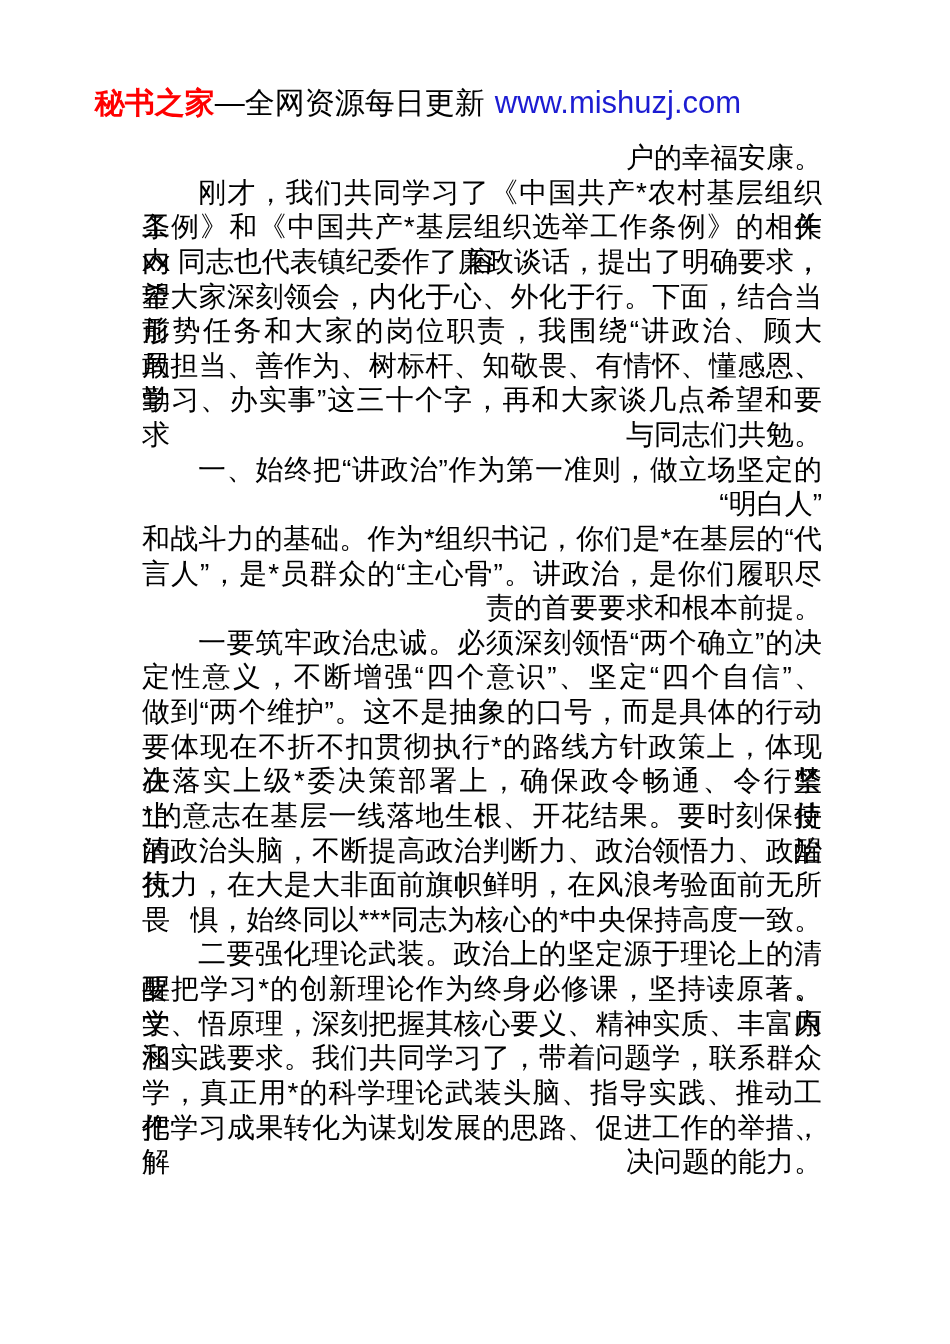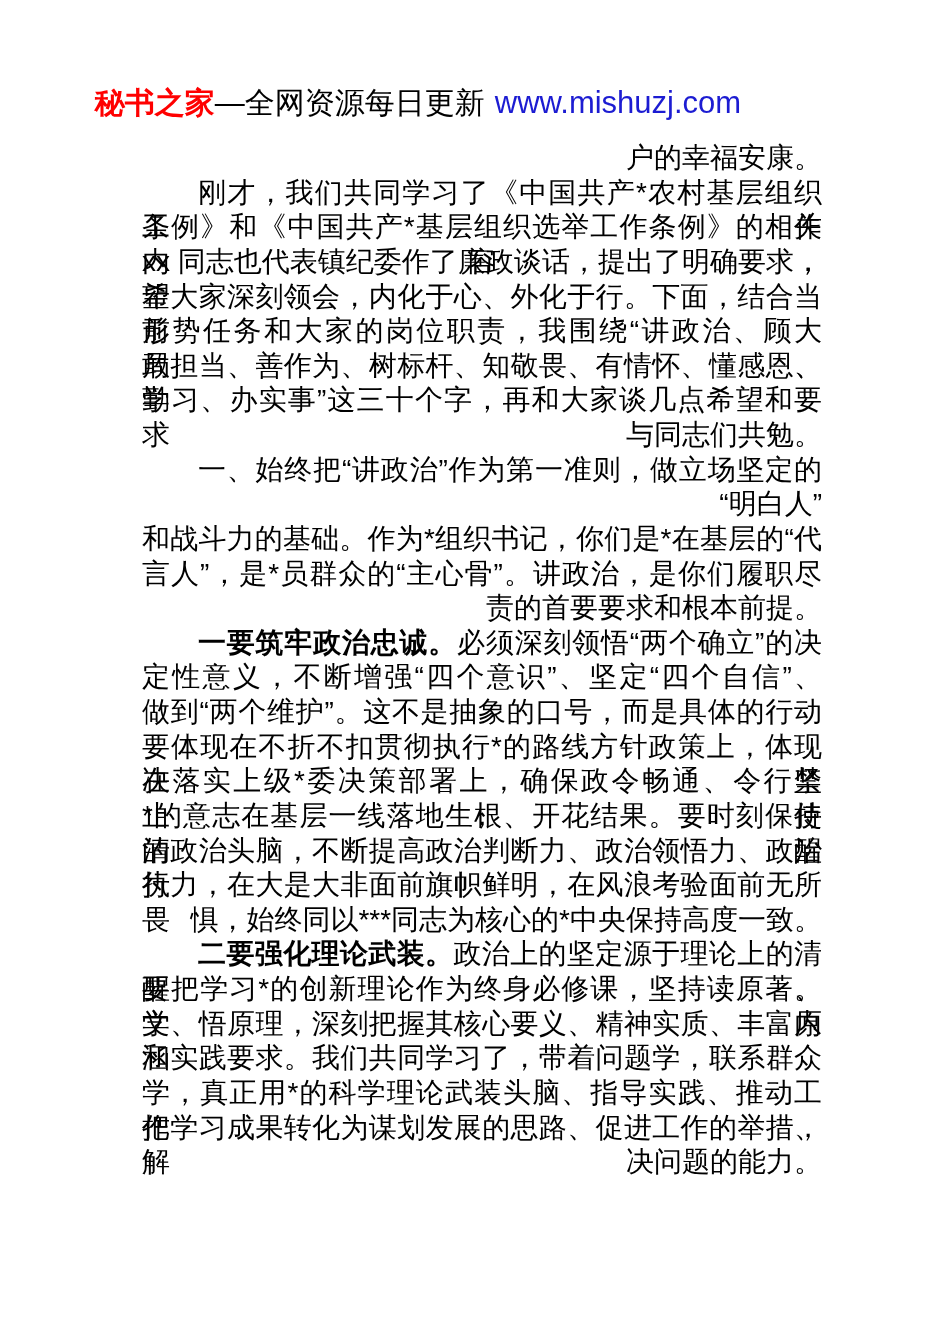--- a/index.html
+++ b/index.html
@@ -51,21 +51,21 @@
     text-align: right;
   }
   .line.fill {
     text-align: justify;
     text-align-last: justify;
   }
   .line.ind {
     text-indent: 56px;
   }
   .lead {
-    font-weight: 700;
+    font-weight: 400;
   }
 </style>
 </head>
 <body>
 
 <div class="page">
   <div class="header">
     <span class="brand" style="color: rgb(255, 0, 0);">秘书之家</span><span class="tagline">—全网资源每日更新</span><span class="url" style="color: rgb(28, 28, 210);">www.mishuzj.com</span>
   </div>
   <div class="content">

